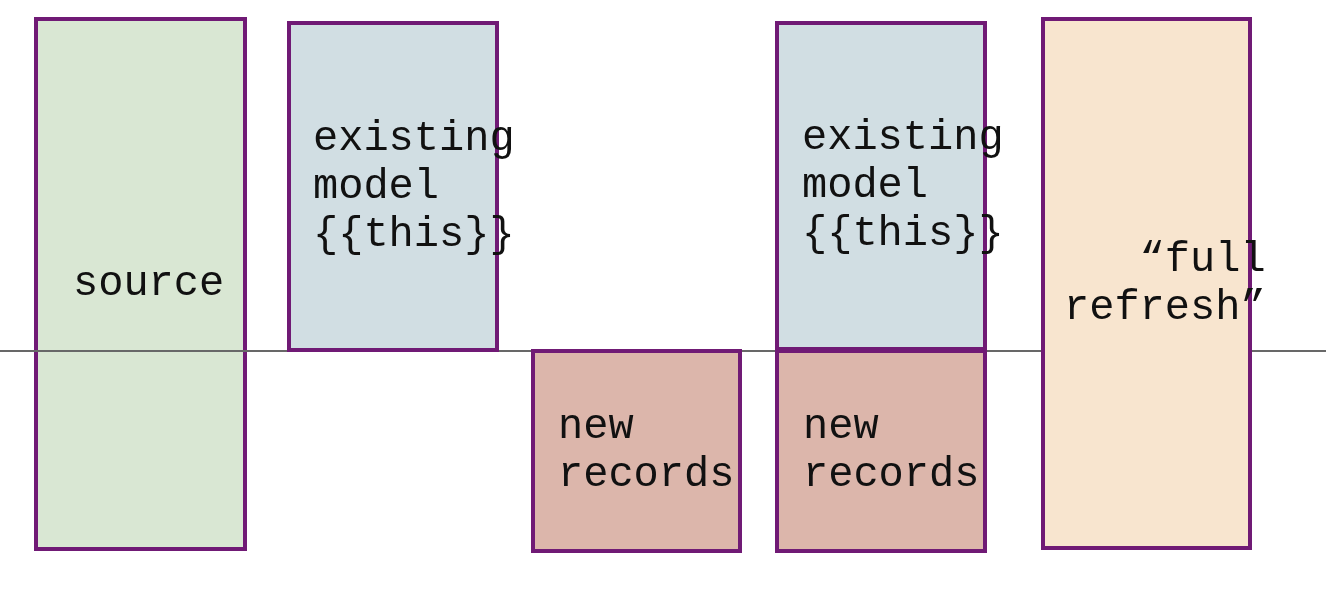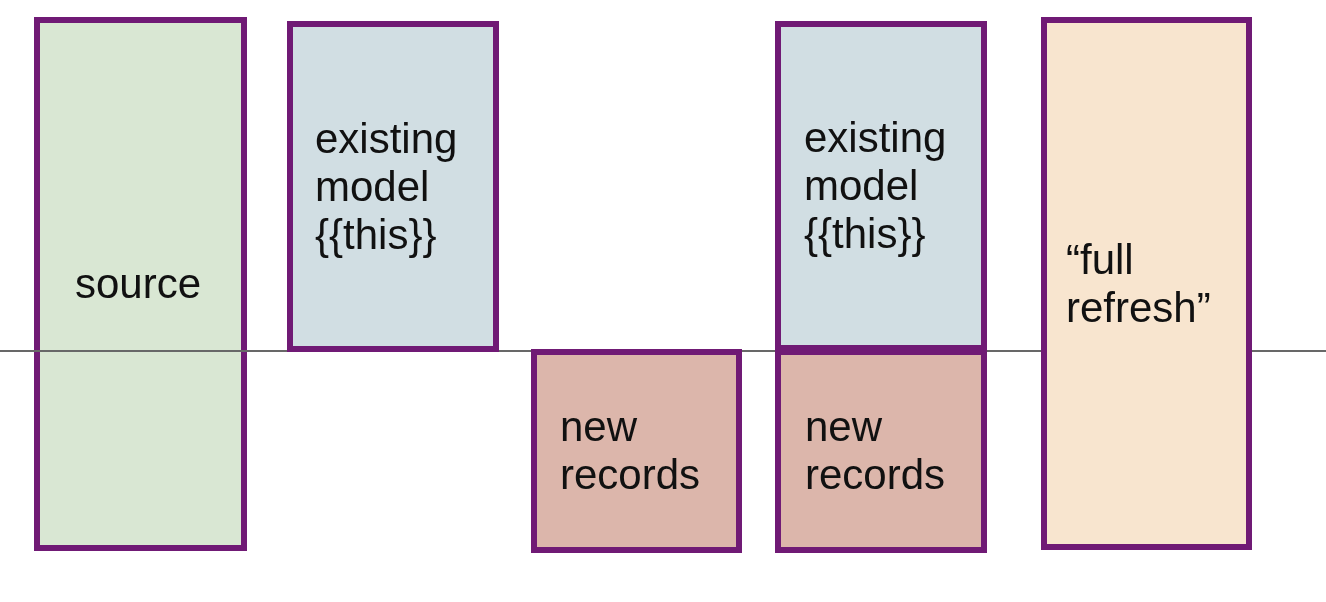--- a/index.html
+++ b/index.html
@@ -22,39 +22,40 @@
     position: absolute;
     left: 0;
     top: 350px;
     width: 1326px;
     height: 2px;
     z-index: 1;
   }
   .box {
     position: absolute;
     box-sizing: border-box;
-    border: 6px solid #701a75;
+    border: 4px solid #701a75;
     display: flex;
     align-items: center;
     z-index: 2;
+    font-family: Liberation Mono, monospace;
   }
   .label {
     font-size: 42px;
     line-height: 48px;
     color: #111111;
     white-space: pre-line;
     letter-spacing: 0;
   }
   
   .box-source        { left: 34px;   top: 17px;  width: 213px; height: 534px; padding-left: 35px; z-index: 0; }
   .box-model-1       { left: 287px;  top: 21px;  width: 212px; height: 331px; padding-left: 22px; }
   .box-new-records-1 { left: 531px;  top: 349px; width: 211px; height: 204px; padding-left: 23px; }
   .box-model-2       { left: 775px;  top: 21px;  width: 212px; height: 330px; padding-left: 23px; }
   .box-new-records-2 { left: 775px;  top: 349px; width: 212px; height: 204px; padding-left: 24px; }
-  .box-full-refresh  { left: 1041px; top: 17px;  width: 211px; height: 533px; padding-left: 19px; }
+  .box-full-refresh  { left: 1041px; top: 17px;  width: 211px; height: 533px; padding-left: 19px; text-align: right; }
 </style>
 </head>
 <body>
 
 <div class="diagram">
 
   <div class="timeline" style="background-color: rgb(104, 104, 104);"></div>
 
   <div class="box box-source" style="background-color: rgb(217, 231, 211);">
     <span class="label">source</span>

